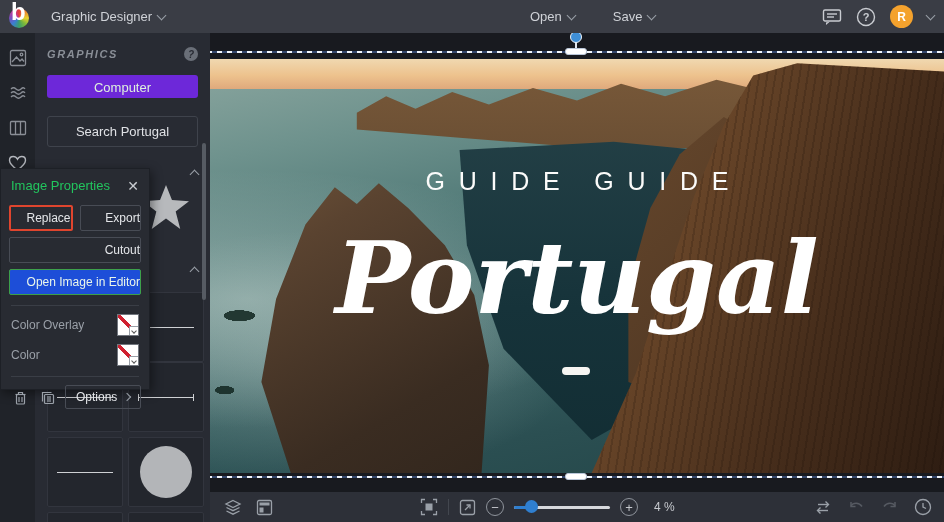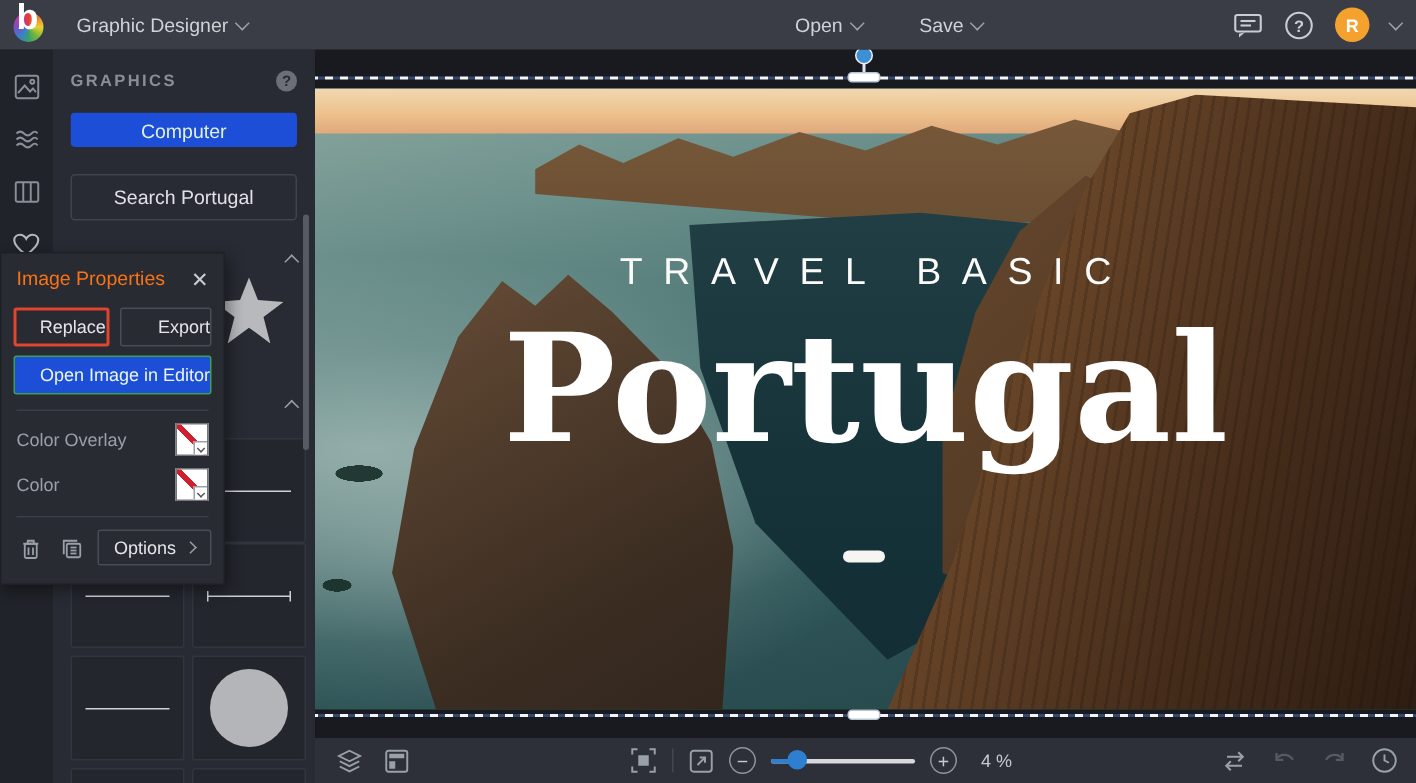--- a/index.html
+++ b/index.html
@@ -24,21 +24,21 @@
   .avatar { width:23px; height:23px; border-radius:50%; display:flex; align-items:center; justify-content:center;
     color:#fff; font-size:12px; font-weight:bold; }
 
   
   .rail { position:absolute; left:0; top:33px; width:35px; height:489px; background:#202329; z-index:20;
     display:flex; flex-direction:column; align-items:center; padding-top:14px; gap:13px; }
   .rail .icon-btn { width:22px; height:22px; }
 
   
   .gpanel { position:absolute; left:35px; top:33px; width:175px; height:489px; background:#282b33; z-index:20; overflow:hidden; }
-  .gpanel-head { display:flex; align-items:center; justify-content:space-between; padding:14px 12px 6px 12px; }
+  .gpanel-head { display:flex; align-items:center; justify-content:space-between; padding:14px 12px 6px 12px;font-style:italic; }
   .gpanel-title { color:#8a8f97; font-size:11px; font-weight:bold; letter-spacing:1.6px; }
   .help-dot { width:14px; height:14px; border-radius:50%; background:#6a6f78; color:#282b33; font-size:10px;
     font-weight:bold; display:flex; align-items:center; justify-content:center; cursor:pointer; }
   .btn { display:block; width:151px; margin:8px auto 0 auto; border-radius:3px; font-size:13px;
     text-align:center; cursor:pointer; border:1px solid transparent; }
   .btn-green-lg { background:#46a14c; color:#dff0de; padding:6px 0; height:23px; line-height:11px; }
   .btn-outline { background:transparent; border-color:#3f434c; color:#dfe1e5; padding:7px 0; margin-top:18px; }
   .gsection { display:flex; align-items:center; justify-content:space-between; padding:16px 12px 4px 12px; }
   .gsection-title { color:#8a8f97; font-size:11px; font-weight:bold; letter-spacing:1.4px; }
   .chev-up { width:7px; height:7px; border-left:1.5px solid #9aa0a8; border-top:1.5px solid #9aa0a8;
@@ -51,21 +51,21 @@
   .shape-line-caps { position:relative; width:56px; height:1px; background:#cfd1d4; }
   .shape-line-caps::before,.shape-line-caps::after { content:""; position:absolute; top:-3px; width:1px; height:7px; background:#cfd1d4; }
   .shape-line-caps::before { left:0; } .shape-line-caps::after { right:0; }
   .shape-circle { width:52px; height:52px; border-radius:50%; background:#b3b5b8; }
   .vscroll { position:absolute; right:4px; top:110px; width:4px; height:157px; border-radius:2px; background:#565b63; }
 
   
   .props { position:absolute; left:0; top:168px; width:150px; height:222px; background:#282b32;
     z-index:40; box-shadow:2px 3px 10px rgba(0,0,0,.45); border:1px solid #1d2026; }
   .props-head { display:flex; align-items:center; justify-content:space-between; padding:9px 10px 6px 10px; }
-  .props-title { color:#f97316; font-size:13px; }
+  .props-title { color:#22c55e; font-size:13px; }
   .close-x { color:#c9ccd1; font-size:14px; line-height:14px; cursor:pointer; }
   .props-row { display:flex; gap:7px; padding:6px 8px 0 8px; }
   .pbtn { flex:1; background:transparent; border:1px solid #484c55; border-radius:2px; color:#e4e6e9;
     font-size:12px; text-align:right; padding:5px 0; cursor:pointer; }
   .pbtn-replace { border:2px solid #e0452e; padding:4px 0; }
   .pbtn-green { background:#3da04b; border-color:#3da04b; color:#eaf6ea; }
   .props-field { display:flex; align-items:center; justify-content:space-between; padding:8px 10px 0 10px; }
   .props-label { color:#9aa0a8; font-size:12px; }
   .swatch { position:relative; width:22px; height:22px; background:#fff; border:1px solid #71767e; cursor:pointer; }
   .swatch::before { content:""; position:absolute; inset:0;
@@ -104,22 +104,22 @@
     clip-path:polygon(74% 4%,80% 1%,100% 3%,100% 100%,52% 100%,58% 76%,62% 54%,66% 33%,70% 16%); }
   .rightcliff-tex { position:absolute; inset:0; opacity:.5;
     background:repeating-linear-gradient(99deg, rgba(20,10,4,.35) 0 2px, transparent 2px 8px);
     clip-path:polygon(74% 4%,80% 1%,100% 3%,100% 100%,52% 100%,58% 76%,62% 54%,66% 33%,70% 16%); }
   .islets { position:absolute; inset:0;
     background:radial-gradient(ellipse 26px 9px at 4% 62%, #223832 60%, transparent 61%),
                radial-gradient(ellipse 20px 8px at 10% 73%, #1e342f 60%, transparent 61%),
                radial-gradient(ellipse 16px 7px at 2% 80%, #1e342f 60%, transparent 61%); }
   .photo-kicker { position:absolute; left:0; top:108px; width:100%; text-align:center; color:#fbfbfa;
     font-size:25px; font-weight:300; letter-spacing:.55em; text-indent:.55em; }
-  .photo-title { position:absolute; left:0; top:130px; width:100%; text-align:center; color:#fff;
-    font-family:"DejaVu Serif", serif; font-weight:bold; font-size:100px; line-height:140px; }
+  .photo-title { position:absolute; left:0; top:149px; width:100%; text-align:center; color:#fff;
+    font-family:"DejaVu Serif", serif; font-style:italic; font-weight:bold; font-size:100px; line-height:140px; }
   .photo-dash { position:absolute; left:352px; top:308px; width:28px; height:8px; border-radius:4px; background:#f6f5f2; }
 
   
   .sel-line { position:absolute; left:-3px; width:740px; height:2px; z-index:8;
     background:repeating-linear-gradient(90deg,#f2f6fb 0 5px, rgba(80,115,185,.5) 5px 10px); }
   .sel-top { top:18px; } .sel-bottom { top:443px; }
   .sel-handle { position:absolute; left:355px; width:22px; height:7px; border-radius:3px; background:#fff;
     border:1px solid #b9c6d8; z-index:9; cursor:pointer; }
   .h-top { top:15px; } .h-bottom { top:440px; }
   .rot-stem { position:absolute; left:365px; top:9px; width:2px; height:9px; background:#dfe6ee; z-index:9; }
@@ -214,21 +214,21 @@
         <path d="M9.5 15 C4 11 1.5 8 1.5 5.2 C1.5 3 3.2 1.5 5.3 1.5 C7 1.5 8.6 2.6 9.5 4.2 C10.4 2.6 12 1.5 13.7 1.5 C15.8 1.5 17.5 3 17.5 5.2 C17.5 8 15 11 9.5 15 Z"></path>
       </svg>
     </span>
   </nav>
 
   <section class="gpanel">
     <div class="gpanel-head">
       <span class="gpanel-title">GRAPHICS</span>
       <span class="help-dot">?</span>
     </div>
-    <div class="btn btn-green-lg" style="background:#1d4ed8;">Computer</div>
+    <div class="btn btn-green-lg" style="background:#6d28d9;">Computer</div>
     <div class="btn btn-outline">Search Portugal</div>
 
     <div class="gsection" style="padding-top:20px;">
       <span class="gsection-title">BASIC SHAPES</span>
       <span class="chev-up"></span>
     </div>
 
     <div class="tile" style="left:12px; top:139px; border-color:transparent; background:transparent;"></div>
     <div class="tile" style="left:93px; top:139px; border-color:transparent; background:transparent;">
       <div class="star"></div>
@@ -267,20 +267,23 @@
   </section>
 
   <aside class="props">
     <div class="props-head">
       <span class="props-title">Image Properties</span>
       <span class="close-x">✕</span>
     </div>
     <div class="props-row">
       <div class="pbtn pbtn-replace" style="border-color:#e0452e;">Replace</div>
       <div class="pbtn">Export</div>
+    </div>
+    <div class="props-row">
+      <div class="pbtn">Cutout</div>
     </div>
     <div class="props-row">
       <div class="pbtn pbtn-green" style="background:#1d4ed8;">Open Image in Editor</div>
     </div>
     <div class="props-divider"></div>
     <div class="props-field">
       <span class="props-label">Color Overlay</span>
       <span class="swatch">
         <span class="swatch-corner">
             <span class="chev"></span>
@@ -326,21 +329,21 @@
     <div class="photo">
       <div class="sky"></div>
       <div class="farcliffs"></div>
       <div class="foam"></div>
       <div class="islets"></div>
       <div class="cove"></div>
       <div class="headland"></div>
       <div class="midcliff"></div>
       <div class="rightcliff"></div>
       <div class="rightcliff-tex"></div>
-      <div class="photo-kicker">TRAVEL BASIC</div>
+      <div class="photo-kicker">GUIDE GUIDE</div>
       <div class="photo-title">Portugal</div>
       <div class="photo-dash"></div>
     </div>
     <div class="sel-line sel-top"></div>
     <div class="sel-line sel-bottom"></div>
     <div class="rot-stem"></div>
     <div class="rot-handle"></div>
     <div class="sel-handle h-top"></div>
     <div class="sel-handle h-bottom"></div>
   </main>

